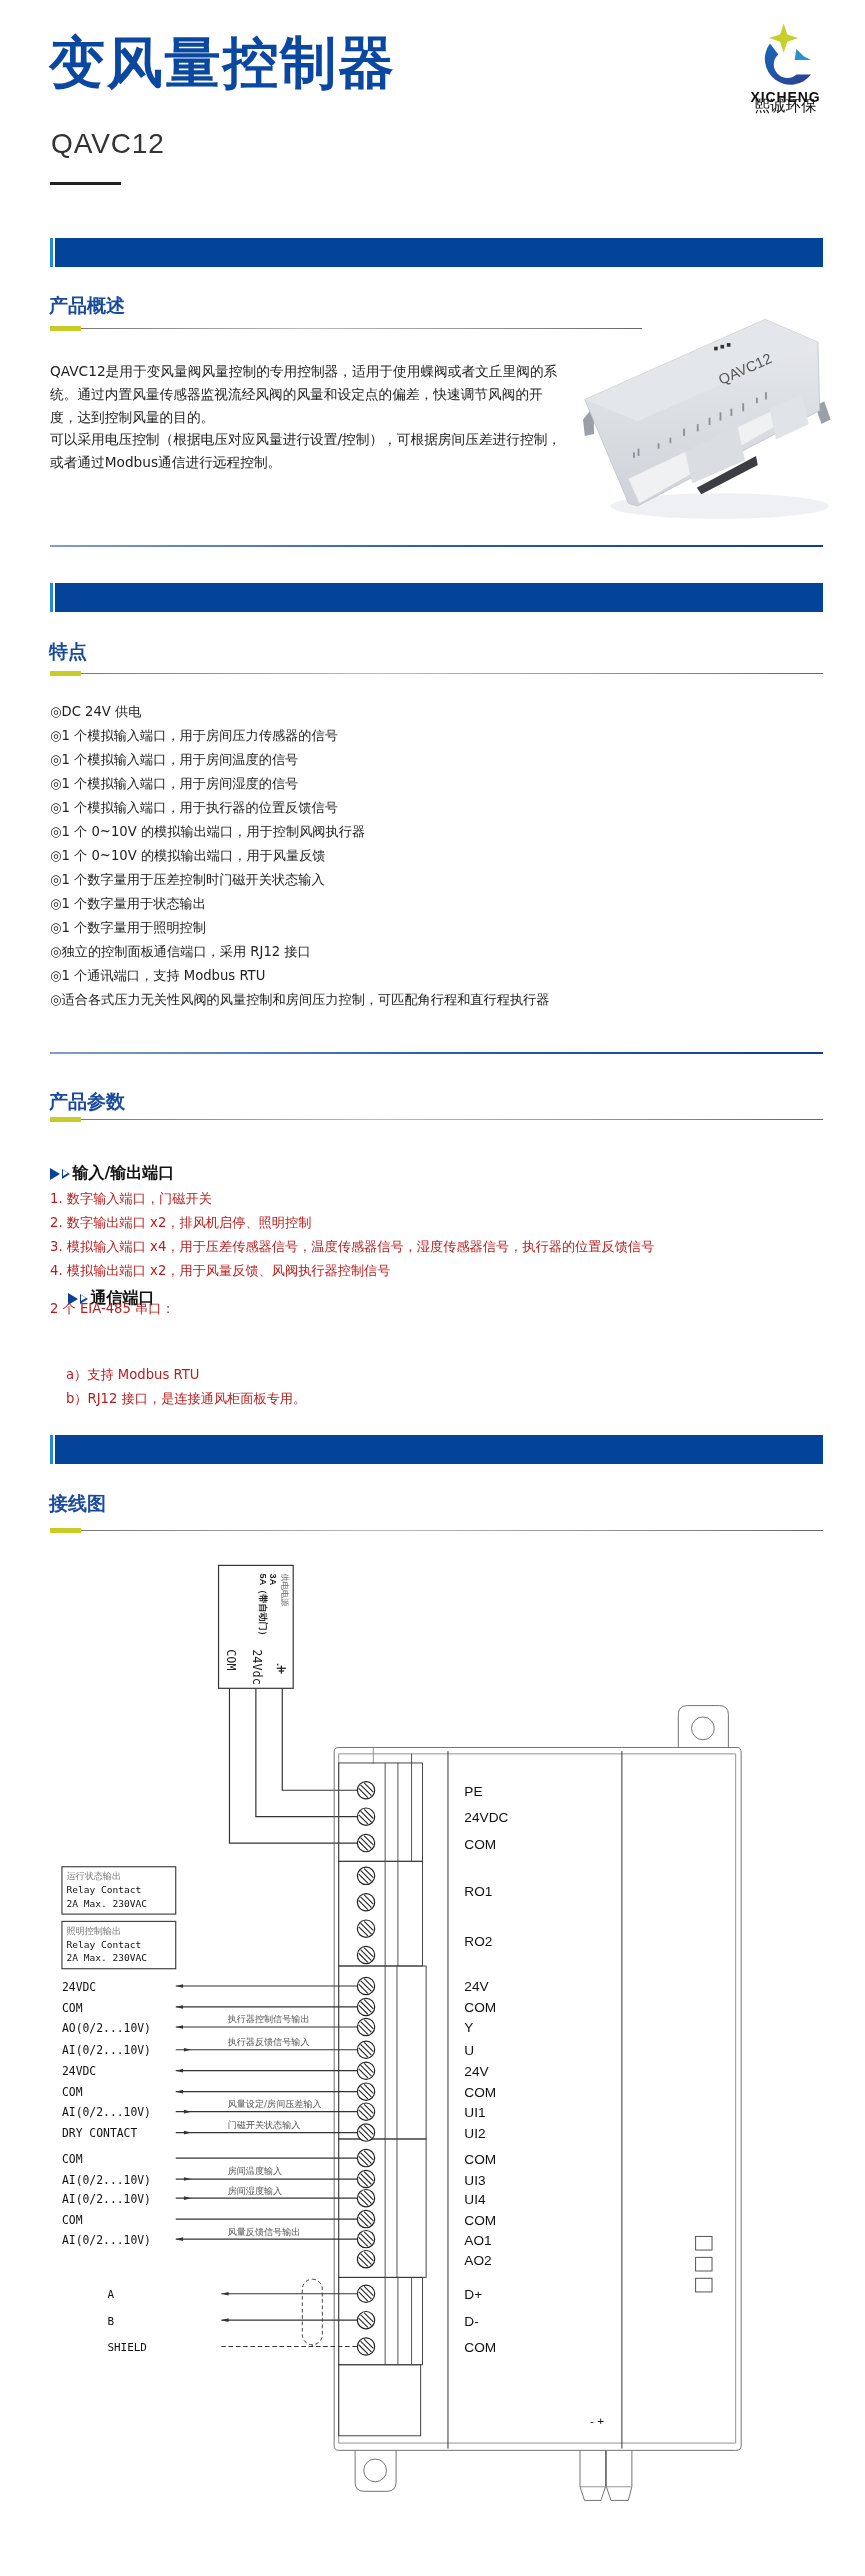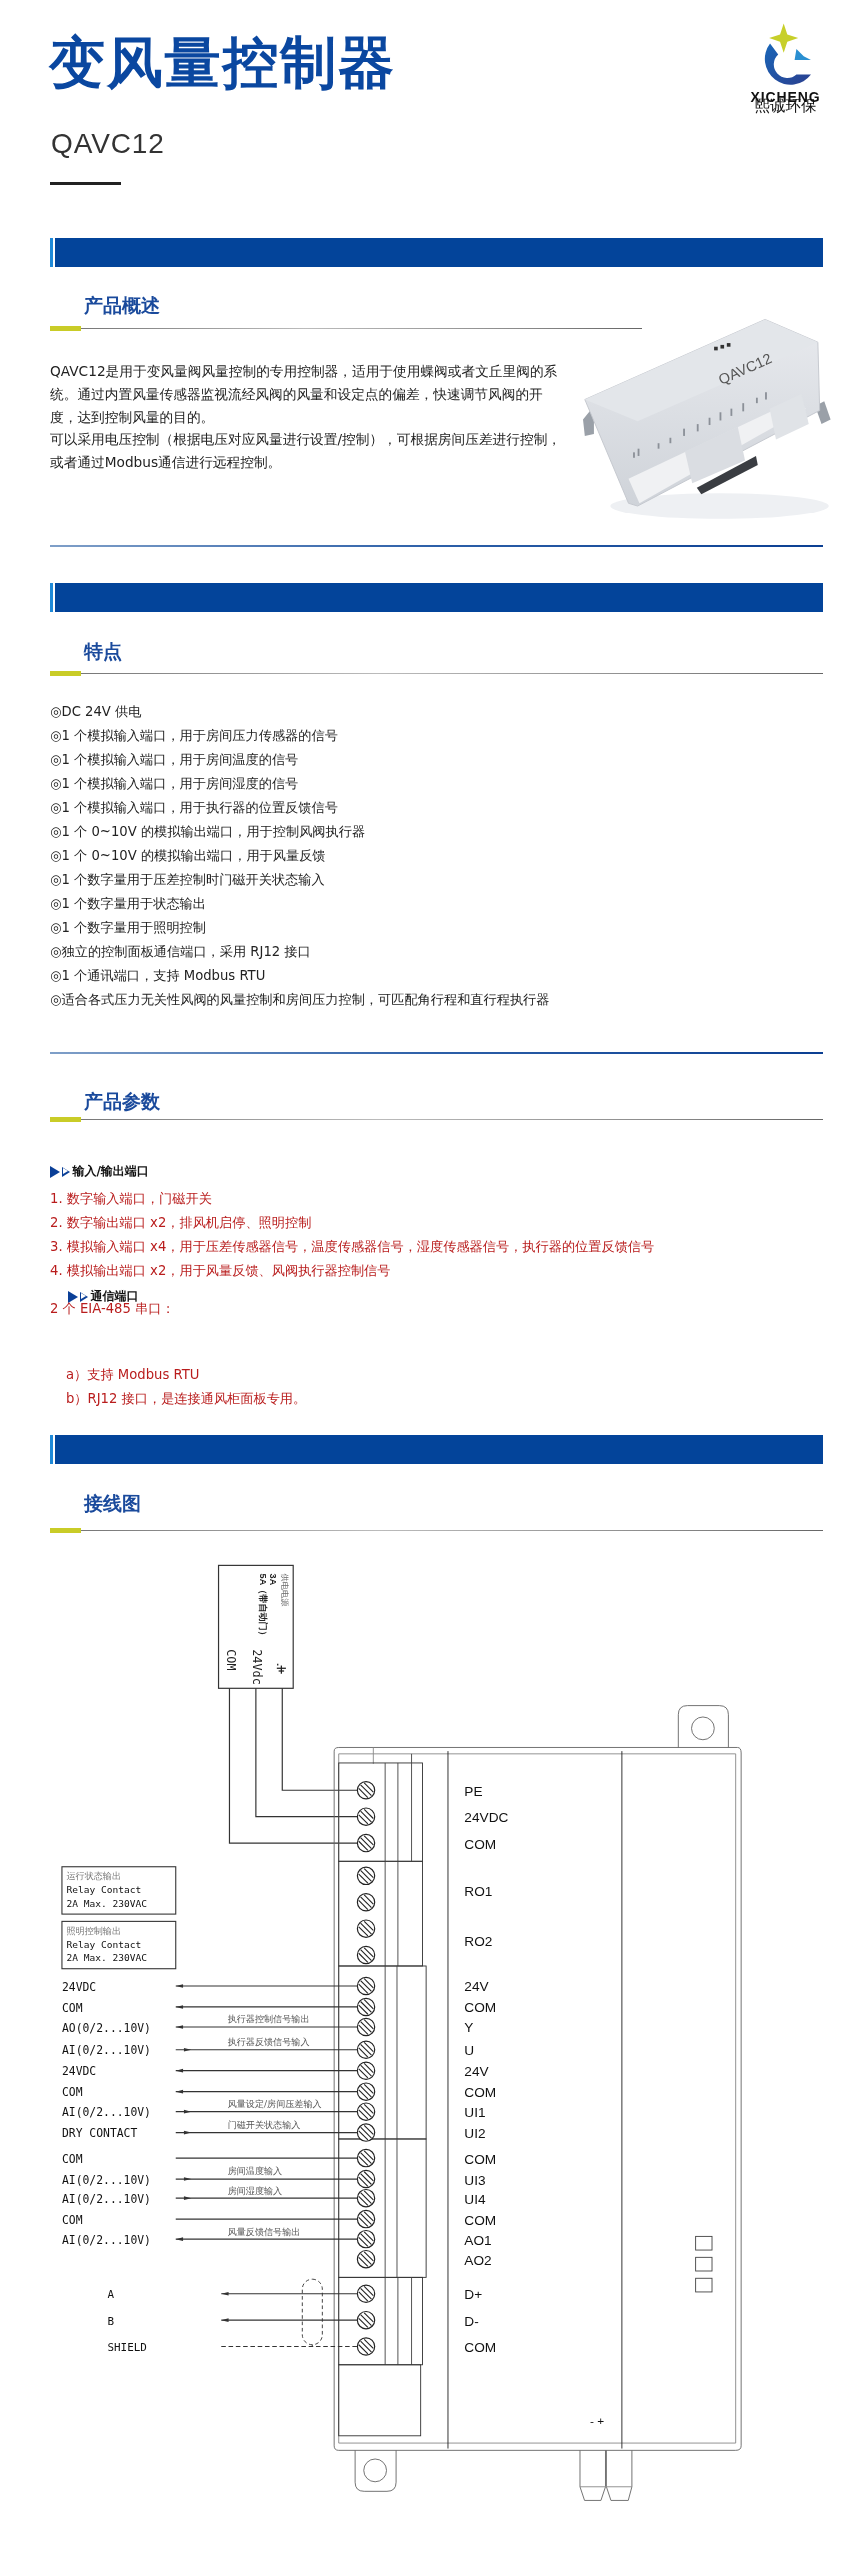--- a/index.html
+++ b/index.html
@@ -11,34 +11,34 @@
   .model-rule { position: absolute; left: 50px; top: 182px; width: 71px; height: 2.7px; background: #222; }
 
   .logo { position: absolute; left: 740px; top: 18px; width: 91px; height: 109px; }
   .logo-en { position: absolute; left: 0; top: 71px; width: 91px; text-align: center; font-size: 14px; font-weight: bold; color: #111; font-family: "Liberation Sans", sans-serif; letter-spacing: 0.9px; }
   .logo-cn { position: absolute; left: 0; top: 78px; width: 91px; text-align: center; font-size: 15.5px; color: #111; font-family: Liberation Mono, monospace; }
 
   .band { position: absolute; left: 50px; width: 773px; height: 29px; background: #03449a; }
   .band::before { content: ""; position: absolute; left: 0; top: 0; width: 2.7px; height: 100%; background: #1f8ad8; }
   .band::after { content: ""; position: absolute; left: 2.7px; top: 0; width: 2.7px; height: 100%; background: #fff; }
 
-  .sec-title { position: absolute; left: 49px; font-size: 19px; font-weight: bold; color: #1a4a9c; margin-left: 35px; }
+  .sec-title { position: absolute; left: 49px; font-size: 19px; font-weight: bold; color: #1a4a9c; }
   .sec-rule { position: absolute; left: 50px; height: 4.6px; }
   .sec-rule .accent { position: absolute; left: 0; top: 0; width: 31px; height: 4.6px; background: #c9cc27; }
   .sec-rule .line { position: absolute; left: 31px; top: 1.8px; right: 0; height: 1.4px; background: linear-gradient(90deg, #777 0%, #bbb 40%, #888 80%, #666 100%); }
 
   .hr-blue { position: absolute; left: 50px; width: 773px; height: 1.8px; background: linear-gradient(90deg, #7f9fc8 0%, #2c5fa8 50%, #0b3f92 100%); }
 
   .para { position: absolute; left: 50px; width: 519px; font-size: 13.7px; line-height: 23px; color: #222; }
 
   .product { position: absolute; left: 583px; top: 301px; width: 264px; height: 228px; }
 
   .features { position: absolute; left: 50px; top: 700px; font-size: 13.2px; line-height: 24px; color: #222; }
 
-  .sub-h { position: absolute; left: 50px; font-size: 12px; font-weight: bold; color: #111; display: flex; align-items: center; }
+  .sub-h { position: absolute; left: 50px; font-size: 16px; font-weight: bold; color: #111; display: flex; align-items: center; }
   .tri-solid { width: 0; height: 0; border-top: 6.4px solid transparent; border-bottom: 6.4px solid transparent; border-left: 10px solid #0a3f97; margin-right: 1.8px; }
   .tri-outline { width: 0; height: 0; border-top: 5.5px solid transparent; border-bottom: 5.5px solid transparent; border-left: 8.2px solid #0a3f97; margin-right: 2.7px; position: relative; }
   .tri-outline::after { content: ""; position: absolute; left: -7.3px; top: -3.6px; border-top: 3.6px solid transparent; border-bottom: 3.6px solid transparent; border-left: 5.5px solid #fff; }
 
   .list { position: absolute; left: 50px; font-size: 13.2px; line-height: 24px; color: #b91c1c; }
   .list.indent { left: 66px; }
 
   .diagram { position: absolute; left: 0; top: 1549px; width: 865px; height: 1027px; }
   .diagram svg { position: absolute; left: 0; top: 0; }
 </style>

